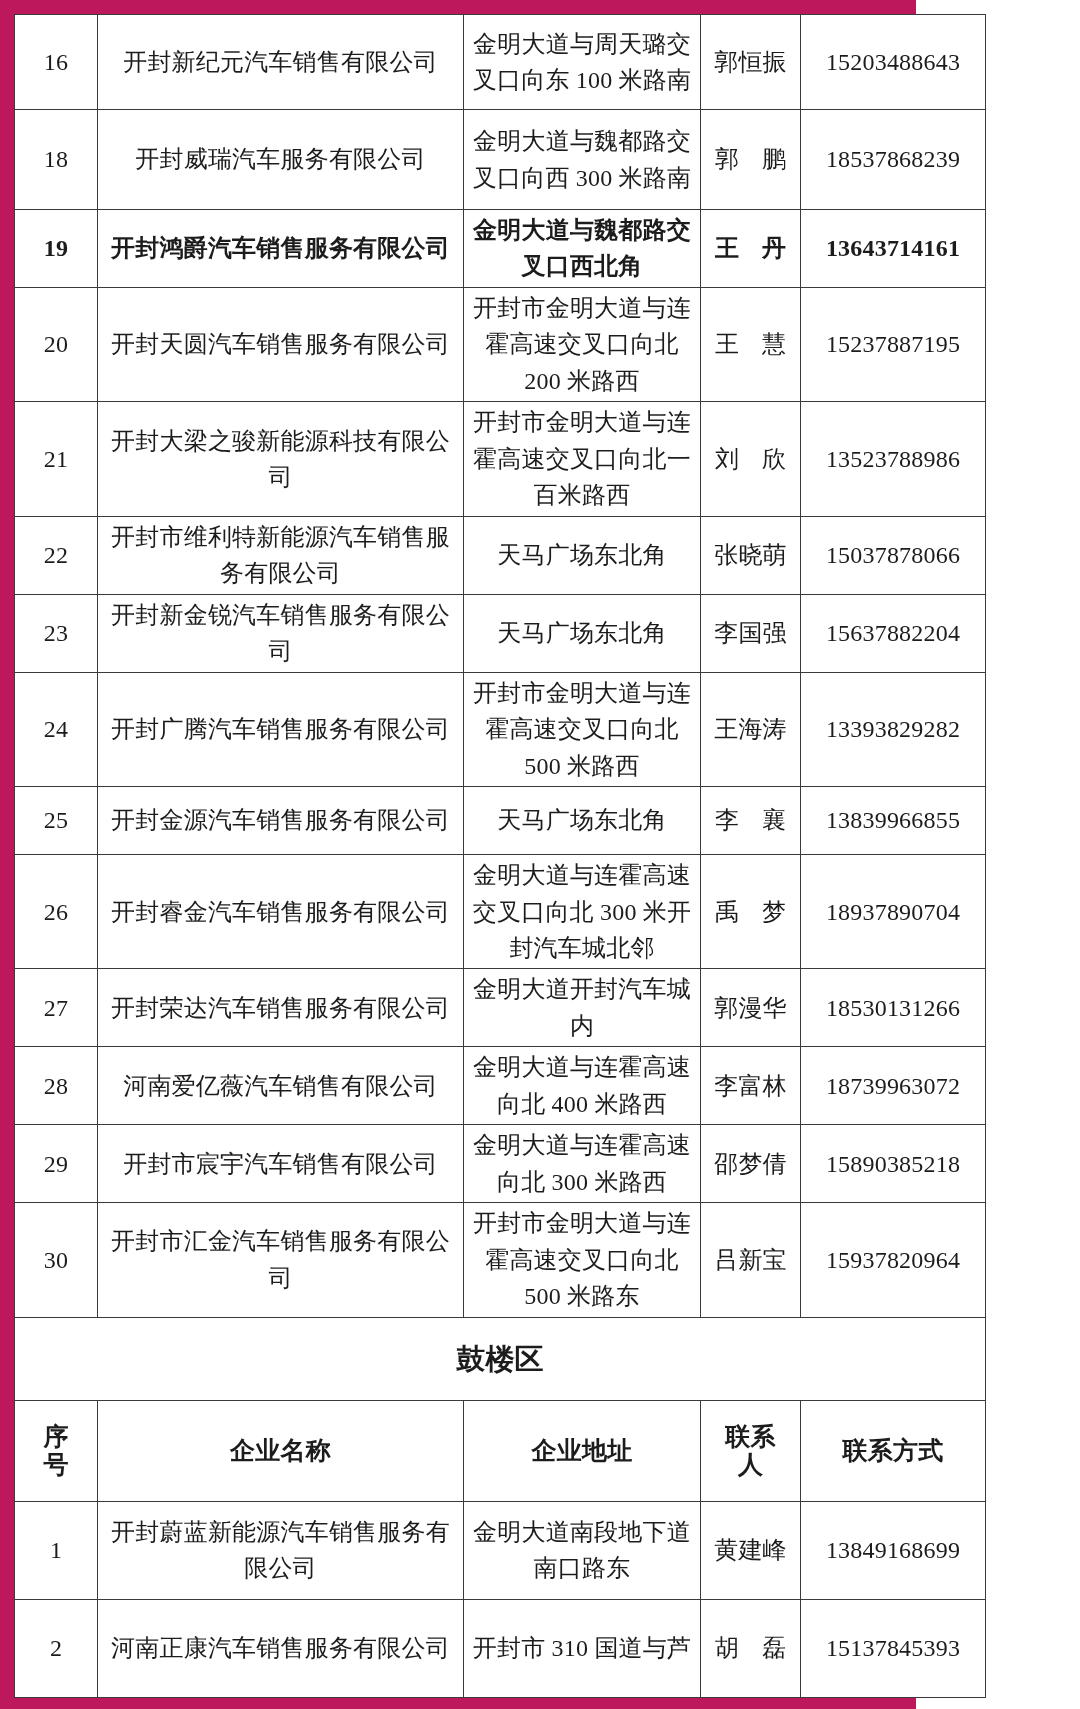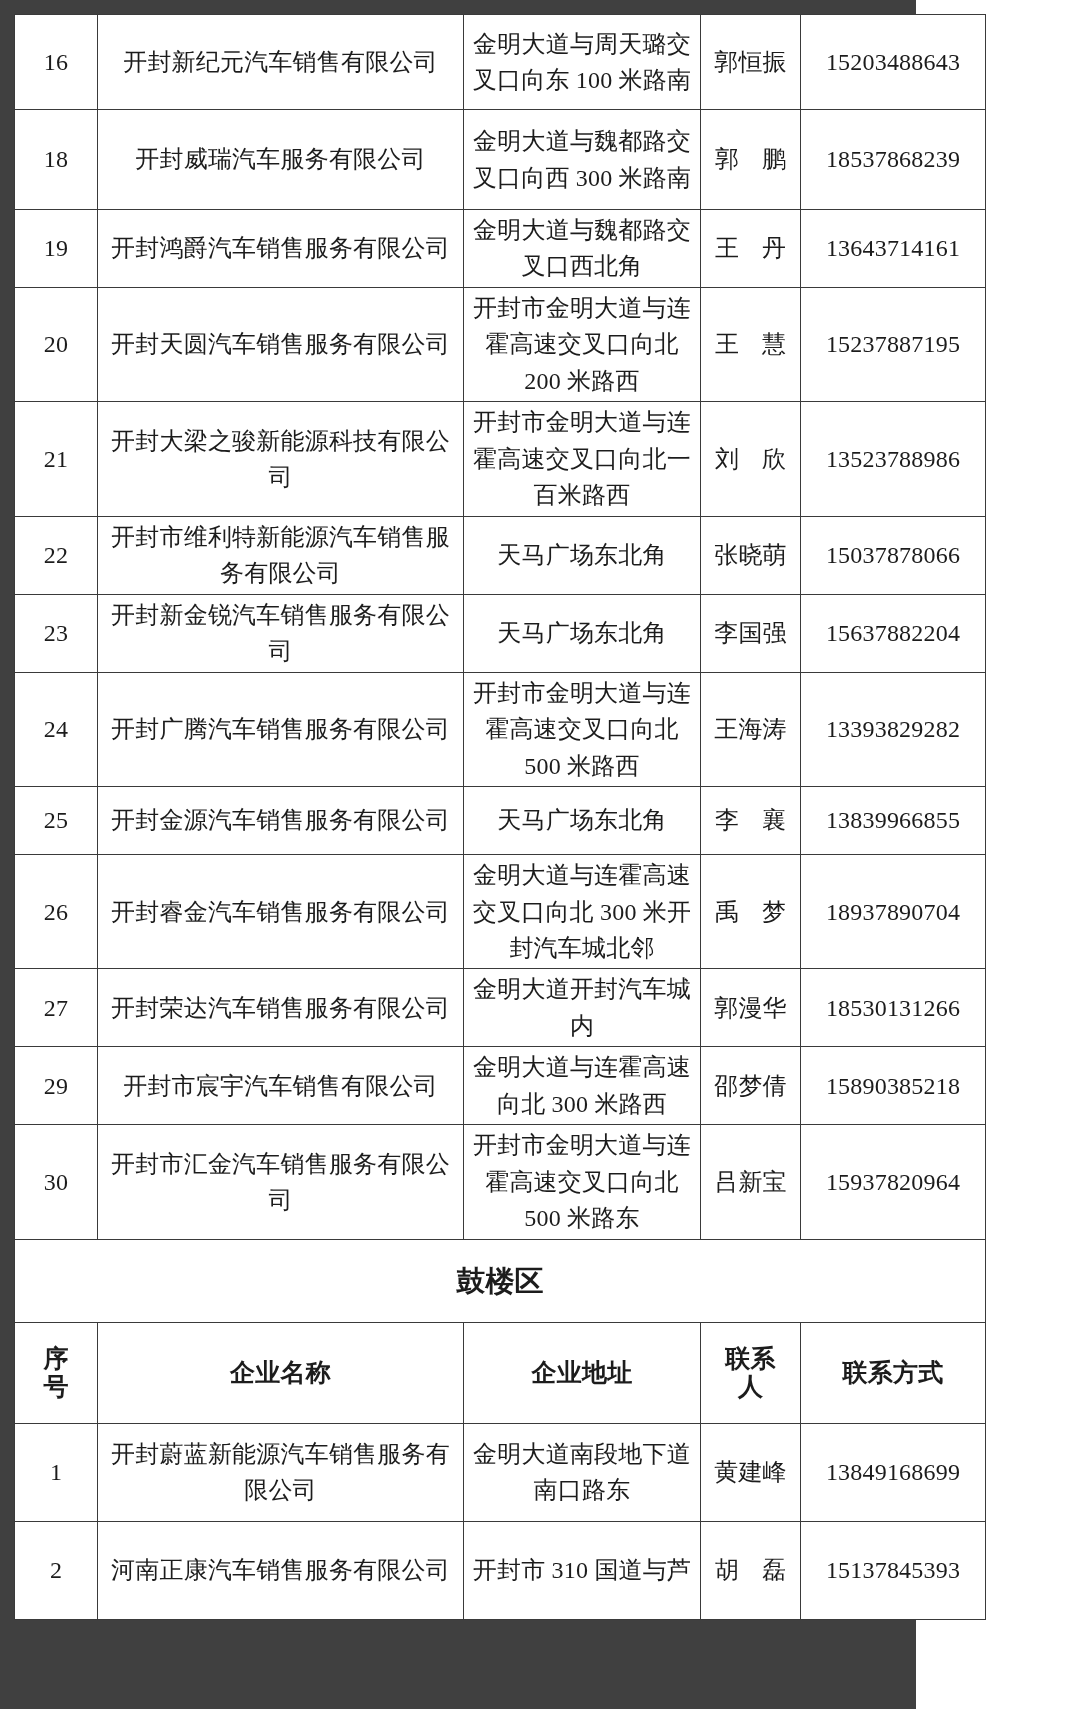--- a/index.html
+++ b/index.html
@@ -14,21 +14,21 @@
     color: #1a1a1a;
     overflow: hidden;
     position: relative;
   }
   .page {
     position: absolute;
     left: 0;
     top: 0;
     width: 916px;
     height: 1709px;
-    background: #404040;
+    background: #be185d;
   }
   .tablewrap {
     position: absolute;
     left: 14px;
     top: 14px;
     width: 971px;
   }
   table.reg {
     border-collapse: collapse;
     table-layout: fixed;
@@ -102,21 +102,21 @@
             <td class="cont">郭恒振</td>
             <td class="phone">15203488643</td>
           </tr>
           <tr style="height: 100px;">
             <td class="idx">18</td>
             <td class="name">开封威瑞汽车服务有限公司</td>
             <td class="addr">金明大道与魏都路交叉口向西 300 米路南</td>
             <td class="cont spaced">郭 鹏</td>
             <td class="phone">18537868239</td>
           </tr>
-          <tr style="height: 75px;">
+          <tr style="height: 75px; font-weight: bold;">
             <td class="idx">19</td>
             <td class="name">开封鸿爵汽车销售服务有限公司</td>
             <td class="addr">金明大道与魏都路交叉口西北角</td>
             <td class="cont spaced">王 丹</td>
             <td class="phone">13643714161</td>
           </tr>
           <tr style="height: 101px;">
             <td class="idx">20</td>
             <td class="name">开封天圆汽车销售服务有限公司</td>
             <td class="addr">开封市金明大道与连霍高速交叉口向北 200 米路西</td>
@@ -164,20 +164,27 @@
             <td class="addr">金明大道与连霍高速交叉口向北 300 米开封汽车城北邻</td>
             <td class="cont spaced">禹 梦</td>
             <td class="phone">18937890704</td>
           </tr>
           <tr style="height: 65px; padding-left: 12px;">
             <td class="idx">27</td>
             <td class="name">开封荣达汽车销售服务有限公司</td>
             <td class="addr">金明大道开封汽车城内</td>
             <td class="cont">郭漫华</td>
             <td class="phone">18530131266</td>
+          </tr>
+          <tr style="height: 73px;">
+            <td class="idx">28</td>
+            <td class="name">河南爱亿薇汽车销售有限公司</td>
+            <td class="addr">金明大道与连霍高速向北 400 米路西</td>
+            <td class="cont">李富林</td>
+            <td class="phone">18739963072</td>
           </tr>
           <tr style="height: 72px;">
             <td class="idx">29</td>
             <td class="name">开封市宸宇汽车销售有限公司</td>
             <td class="addr">金明大道与连霍高速向北 300 米路西</td>
             <td class="cont">邵梦倩</td>
             <td class="phone">15890385218</td>
           </tr>
           <tr style="height: 100px;">
             <td class="idx">30</td>

